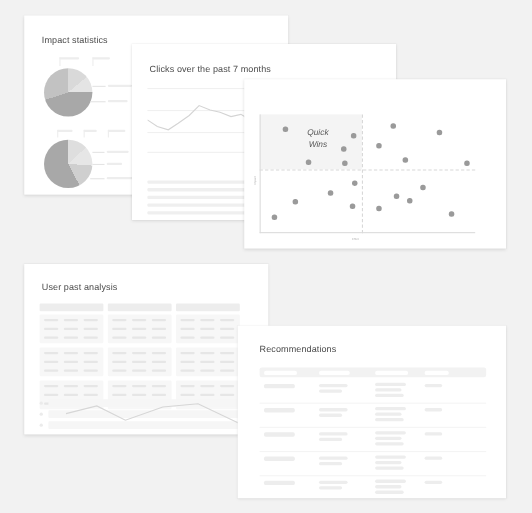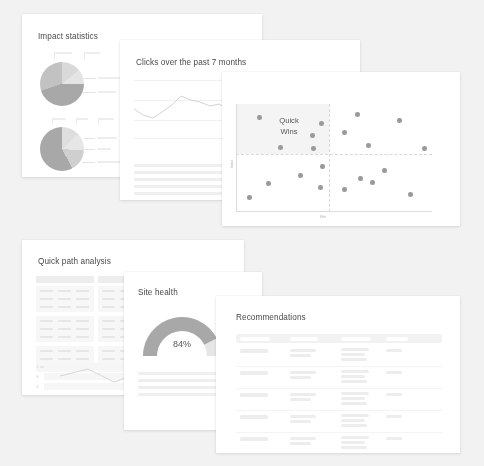--- a/index.html
+++ b/index.html
@@ -40,21 +40,21 @@
 
   
   #card-improve{left:222px;top:72px;width:238px;height:154px;}
   .quad{position:absolute;background:#f4f4f4;}
   .dash-v{position:absolute;border-left:1px dashed #d8d8d8;}
   .dash-h{position:absolute;border-top:1px dashed #d8d8d8;}
   .axis-l{position:absolute;background:#dcdcdc;}
   .dot{position:absolute;width:4.6px;height:4.6px;border-radius:50%;background:#9a9a9a;}
   .quick-wins{
     position:absolute;font-size:7.6px;color:#555;line-height:10.5px;
-    text-align:center;white-space:pre-line;
+    text-align:center;white-space:pre-line;font-style:italic;
   }
   .axlabel{position:absolute;font-size:2.6px;color:#b0b0b0;white-space:nowrap;}
   .axlabel.vert{transform:rotate(-90deg);transform-origin:left top;}
 
   
   #card-path{left:22px;top:240px;width:222px;height:155px;}
   .colblock{position:absolute;background:#f7f7f7;border-radius:1px;}
   .colhead{position:absolute;background:#ededed;border-radius:1px;}
   .cell{position:absolute;background:#e6e6e6;height:2px;border-radius:1px;}
   .rowline{position:absolute;background:#f6f6f6;border-radius:1px;}
@@ -177,21 +177,21 @@
       <div class="dot" style="left:134px;top:76px;"></div>
       <div class="dot" style="left:146px;top:64px;"></div>
       <div class="dot" style="left:172px;top:88px;"></div>
     </div>
 
     <div class="axlabel vert" style="left:9px;top:96px;">Impact</div>
     <div class="axlabel" style="left:98px;top:144px;">Effort</div>
   </div>
 
   <div class="card" id="card-path">
-    <div class="card-title" style="left:16px;top:17px;">Quick path analysis</div>
+    <div class="card-title" style="left:16px;top:17px;">User past analysis</div>
 
     <div style="position:absolute;left:14px;top:36px;width:200px;height:112px;">
 
       <div class="colhead" style="left:0px;top:0px;width:58px;height:7px;"></div>
       <div class="colblock" style="left:0px;top:10px;width:58px;height:26px;"></div>
       <div class="colblock" style="left:0px;top:40px;width:58px;height:26px;"></div>
       <div class="colblock" style="left:0px;top:70px;width:58px;height:26px;"></div>
 
       <div class="colhead" style="left:62px;top:0px;width:58px;height:7px;"></div>
       <div class="colblock" style="left:62px;top:10px;width:58px;height:26px;"></div>
@@ -300,38 +300,20 @@
       <div class="bullet" style="left:0px;top:23px;"></div>
       <div class="rowline" style="left:8px;top:1px;width:178px;height:7px;"></div>
       <div class="rowline" style="left:8px;top:11px;width:178px;height:7px;"></div>
       <div class="rowline" style="left:8px;top:21px;width:178px;height:7px;"></div>
       <svg width="200" height="30" viewBox="0 0 200 30" style="position:absolute;left:0;top:0;">
         <polyline fill="none" stroke="#d6d6d6" stroke-width="1" points="24,14 52,7 78,20 112,8 144,5 186,25"></polyline>
       </svg>
     </div>
   </div>
 
-  <div class="card" id="card-health">
-    <div class="card-title" style="left:14px;top:16px;">Site health</div>
-
-    <div style="position:absolute;left:18px;top:34px;width:80px;height:52px;">
-      <svg width="80" height="52" viewBox="0 0 80 52" style="position:absolute;left:0;top:0;">
-        <path d="M 8 50 A 32 32 0 1 1 72 50" fill="none" stroke="#e6e6e6" stroke-width="14"></path>
-        <path d="M 8 50 A 32 32 0 0 1 68.5 35.5" fill="none" stroke="#a8a8a8" stroke-width="14"></path>
-      </svg>
-      <div class="gauge-pct" style="left:0;top:33px;">84%</div>
-    </div>
-
-    <div>
-      <div class="txtline" style="left:14px;top:100px;width:96px;"></div>
-      <div class="txtline" style="left:14px;top:107px;width:108px;"></div>
-      <div class="txtline" style="left:14px;top:114px;width:88px;"></div>
-      <div class="txtline" style="left:14px;top:121px;width:104px;"></div>
-    </div>
-  </div>
 
   <div class="card" id="card-recs">
     <div class="card-title" style="left:20px;top:17px;">Recommendations</div>
 
     <div style="position:absolute;left:20px;top:38px;width:206px;height:110px;">
 
       <div class="tbl-head" style="left:0px;top:0px;width:206px;height:9px;"></div>
       <div class="tbl-head-cell" style="left:4px;top:2.5px;width:30px;"></div>
       <div class="tbl-head-cell" style="left:54px;top:2.5px;width:28px;"></div>
       <div class="tbl-head-cell" style="left:105px;top:2.5px;width:30px;"></div>

